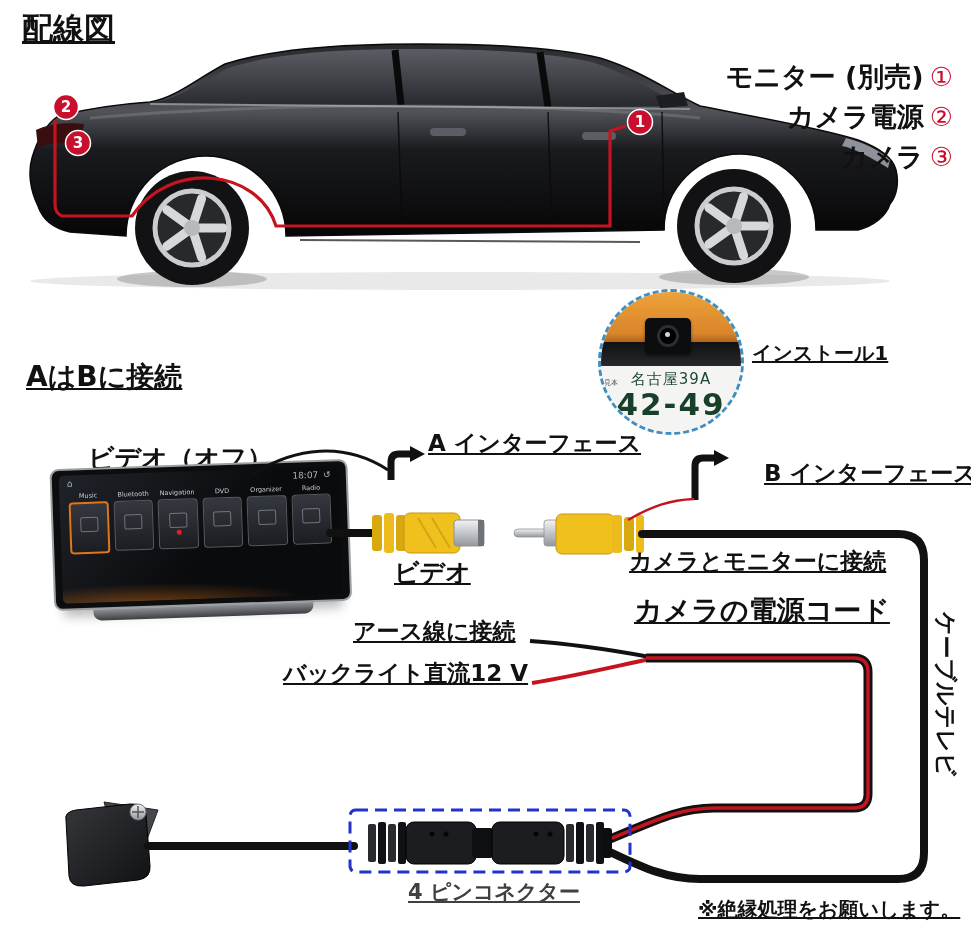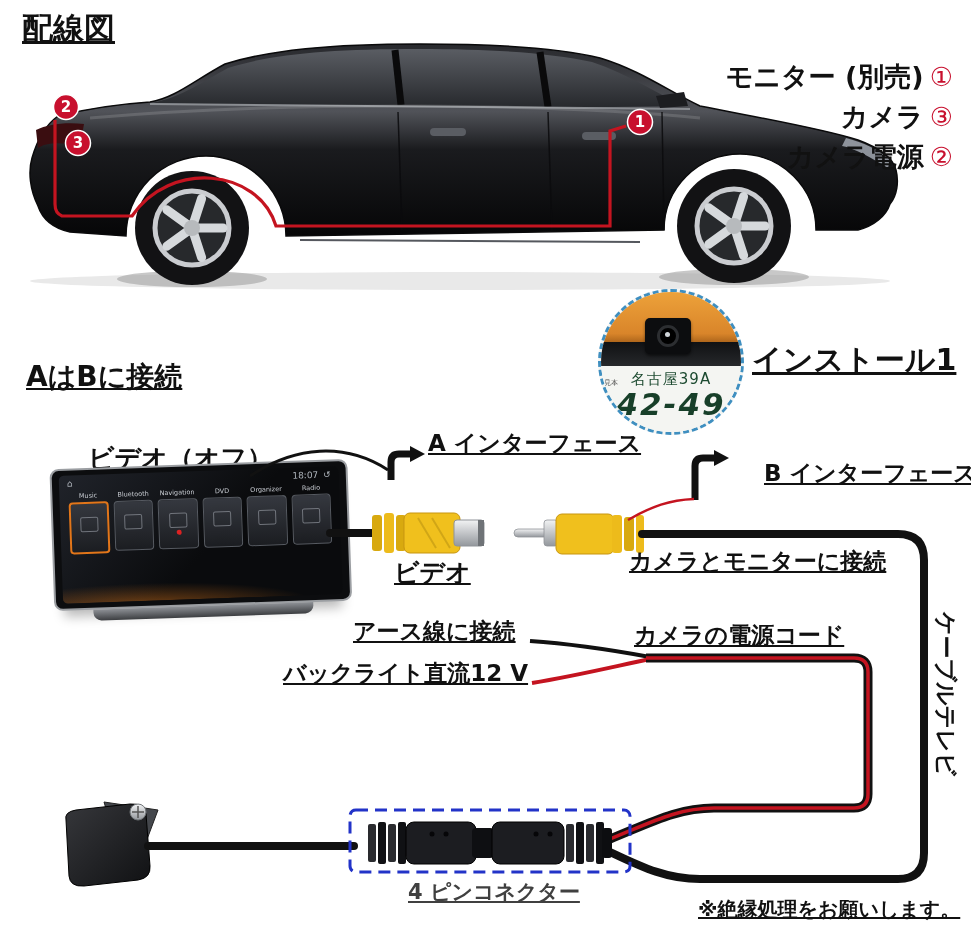--- a/index.html
+++ b/index.html
@@ -21,21 +21,21 @@
          background:linear-gradient(#eda23a,#d9852a 80%,#a55f18);}
   #inset .recess{position:absolute;left:0;top:50px;width:100%;height:24px;
          background:linear-gradient(#101113,#26282b);}
   #inset .cam{position:absolute;left:44px;top:26px;width:46px;height:36px;background:#0c0d0f;
          border-radius:5px;box-shadow:0 2px 3px rgba(0,0,0,.5);}
   #inset .lens{position:absolute;left:12px;top:7px;width:22px;height:22px;border-radius:50%;
          background:#000;border:3px solid #2c2e31;box-sizing:border-box;}
   #inset .glint{position:absolute;left:5px;top:4px;width:5px;height:5px;border-radius:50%;background:#cfd4d8;}
   #inset .plate{position:absolute;left:0;top:74px;width:100%;height:72px;background:#f4f5f2;text-align:center;}
   #inset .region{font-size:15px;font-weight:normal;color:#1c4a30;margin-top:4px;letter-spacing:1px;}
-  #inset .num{font-size:31px;font-weight:bold;color:#173f29;letter-spacing:2px;line-height:30px;font-style:italic;}
+  #inset .num{font-size:31px;font-weight:bold;color:#173f29;letter-spacing:2px;line-height:30px;}
   #inset .sample{position:absolute;left:3px;top:12px;font-size:7px;color:#444;}
   
   #unit{position:absolute;left:52px;top:464px;width:298px;transform:rotate(-2deg);}
   #unit .frame{background:#0c0d0f;border:2px solid #9b9ea2;border-radius:9px;padding:5px 7px;
         box-shadow:0 16px 12px -10px rgba(0,0,0,.28);}
   #unit .screen{background:linear-gradient(135deg,#20232a,#0a0b0d 55%);border-radius:5px;
         height:128px;position:relative;overflow:hidden;}
   #unit .status{display:flex;justify-content:space-between;align-items:center;
         padding:3px 8px 0 8px;color:#aeb4bb;font-size:9px;}
   #unit .status .right span{margin-left:5px;}
@@ -152,39 +152,39 @@
     <g>
       <circle cx="78" cy="143" r="12.5" fill="#c8102e" stroke="#fff" stroke-width="1.5"></circle>
       <text x="78" y="143" dy=".35em" text-anchor="middle" font-size="15" font-weight="bold" fill="#fff">3</text>
     </g>
   </svg>
 
   <div class="lbl serif" style="left:22px;top:8px;font-size:31px">配線図</div>
 
   <div id="legend">
     <div class="row"><span>モニター (別売)</span><span class="badge">①</span></div>
+    <div class="row"><span>カメラ電源</span><span class="badge">②</span></div>
     <div class="row"><span>カメラ</span><span class="badge">③</span></div>
-    <div class="row"><span>カメラ電源</span><span class="badge">②</span></div>
   </div>
 
   <div id="inset">
     <div class="bumper"></div>
     <div class="recess"></div>
     <div class="cam">
       <div class="lens">
         <div class="glint"></div>
       </div>
     </div>
     <div class="plate">
       <div class="region">名古屋39A</div>
       <div class="num">42-49</div>
       <div class="sample">見本</div>
     </div>
   </div>
-  <div class="lbl" style="left:752px;top:340px;font-size:30px">インストール1</div>
+  <div class="lbl" style="left:752px;top:340px;font-size:20px">インストール1</div>
 
   <div class="lbl" style="left:26px;top:358px;font-size:28px">AはBに接続</div>
 
   <div class="lbl" style="left:88px;top:441px;font-size:26px">ビデオ（オフ）</div>
 
   <div id="unit">
     <div class="frame">
       <div class="screen">
         <div class="status">
           <span>⌂</span>
@@ -322,18 +322,18 @@
       <rect x="602" y="408" width="10" height="30" rx="3" fill="#0c0d10"></rect>
     </g>
   </svg>
 
   <div class="lbl" style="left:428px;top:428px;font-size:23px">A インターフェース</div>
   <div class="lbl" style="left:764px;top:458px;font-size:23px">B インターフェース</div>
   <div class="lbl" style="left:394px;top:556px;font-size:25px">ビデオ</div>
   <div class="lbl" style="left:629px;top:546px;font-size:23px">カメラとモニターに接続</div>
   <div class="lbl" style="left:353px;top:616px;font-size:23px">アース線に接続</div>
   <div class="lbl" style="left:283px;top:658px;font-size:23px">バックライト直流12 V</div>
-  <div class="lbl" style="left:634px;top:620px;font-size:23px">カメラの電源コード</div>
+  <div class="lbl" style="left:634px;top:592px;font-size:28px">カメラの電源コード</div>
   <div id="cabletv">ケーブルテレビ</div>
   <div class="lbl" style="left:408px;top:878px;font-size:21px;color:#404040">4 ピンコネクター</div>
   <div class="lbl" style="left:698px;top:896px;font-size:20px">※絶縁処理をお願いします。</div>
 
 </div>
 
 </body></html>

